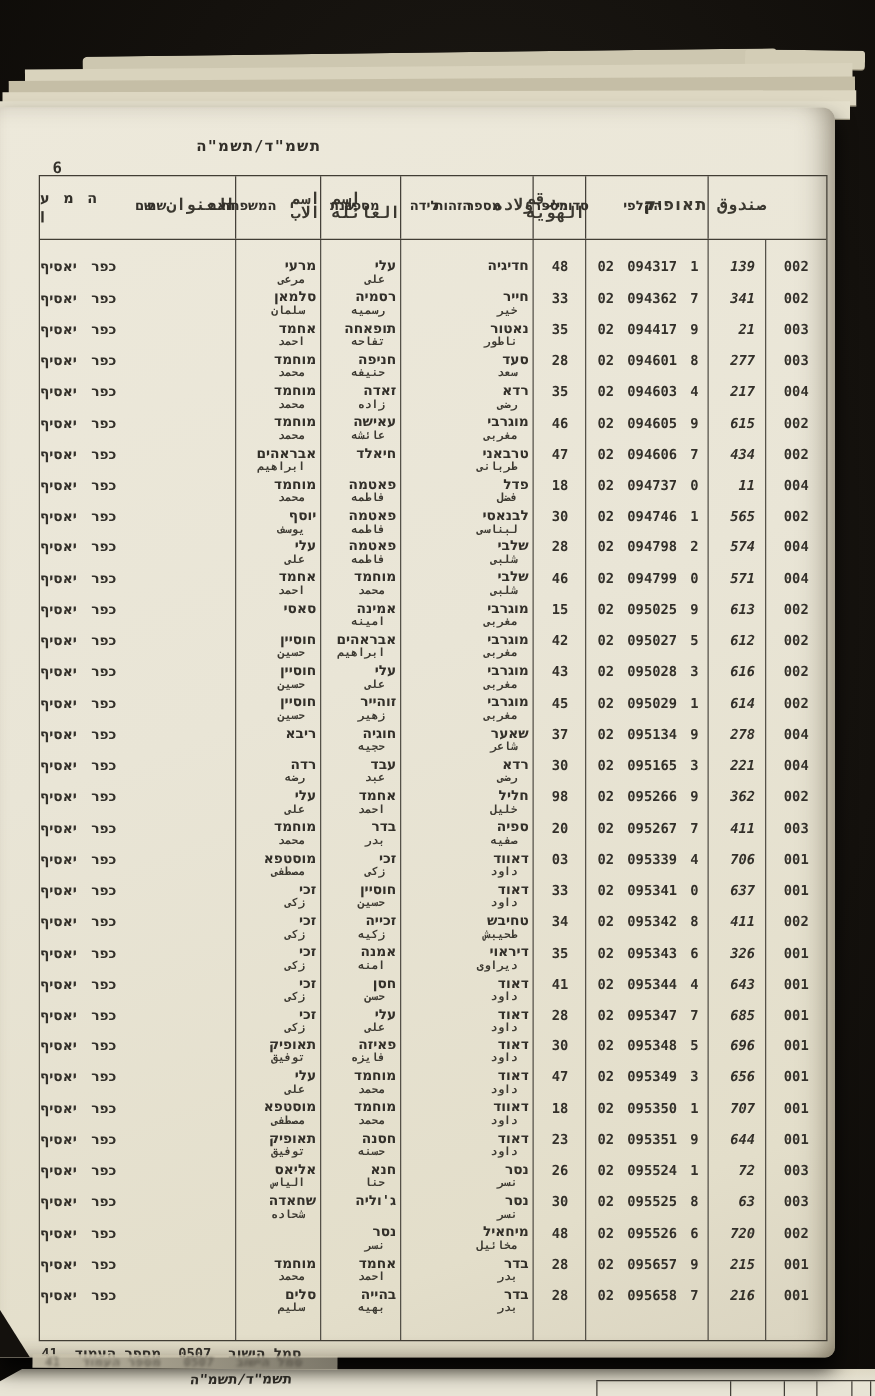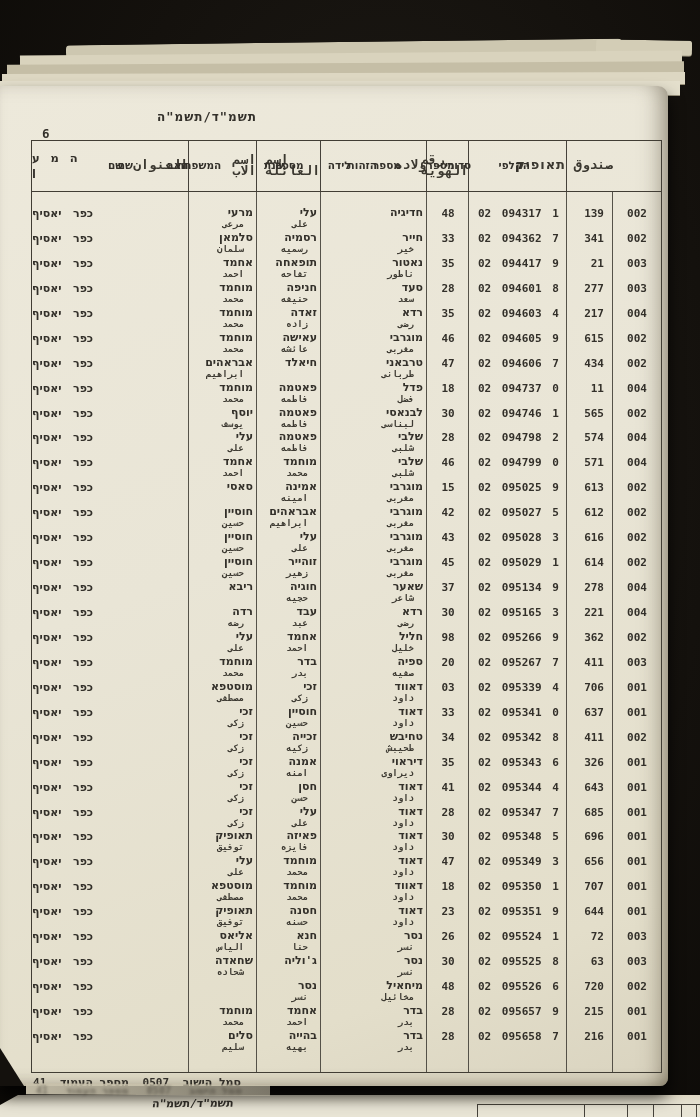--- a/index.html
+++ b/index.html
@@ -38,21 +38,21 @@
   .hcell .ar{font-size:13px;line-height:11px;letter-spacing:1px;color:#3b3830;}
   .tbody{position:relative;height:880px;padding-top:15px;box-sizing:border-box;overflow:hidden;}
   .vline{position:absolute;top:0;bottom:0;width:1px;background:#45413a;opacity:.9;}
   .row{display:grid;grid-template-columns:157px 68px 64px 106px 42px 98px 46px 48px;height:24.94px;}
   .cell{overflow:visible;font-weight:700;}
   .he-line{display:block;font-size:11px;line-height:12px;text-align:right;padding-right:4px;}
   .ar-line{display:block;font-size:9px;line-height:10px;text-align:right;padding-right:13px;color:#3d3a32;}
   .c-addr{font-size:11px;line-height:13px;text-align:left;padding-right:10px;word-spacing:5px;}
   .c-birth{font-size:11px;line-height:13px;text-align:center;}
   .c-id{font-size:11px;line-height:13px;text-align:left;padding-left:9px;word-spacing:4px;white-space:pre;}
-  .c-serial{font-size:11px;line-height:13px;text-align:right;padding-right:9px;}
+  .c-serial{font-size:11px;line-height:13px;text-align:right;padding-right:9px;font-style:italic;}
   .c-ballot{font-size:11px;line-height:13px;text-align:center;}
   
   .footer{position:absolute;left:33px;top:990px;width:208px;direction:rtl;display:flex;
     justify-content:space-between;font-size:11px;font-weight:700;}
   .ghost-patch{position:absolute;left:26px;top:1084px;width:244px;height:11px;z-index:3;
     background:linear-gradient(90deg,rgba(201,194,172,.95),rgba(201,194,172,.6));transform:rotate(.4deg);}
   .footer-ghost{position:absolute;left:36px;top:1085px;width:206px;direction:rtl;display:flex;z-index:4;
     justify-content:space-between;font-size:10px;font-weight:700;color:#3a362e;
     filter:blur(1.4px);opacity:.55;transform:skewX(-4deg);}
   

